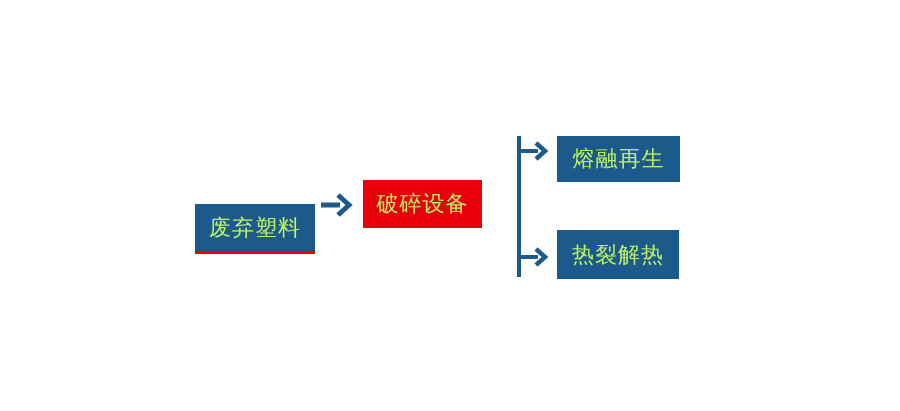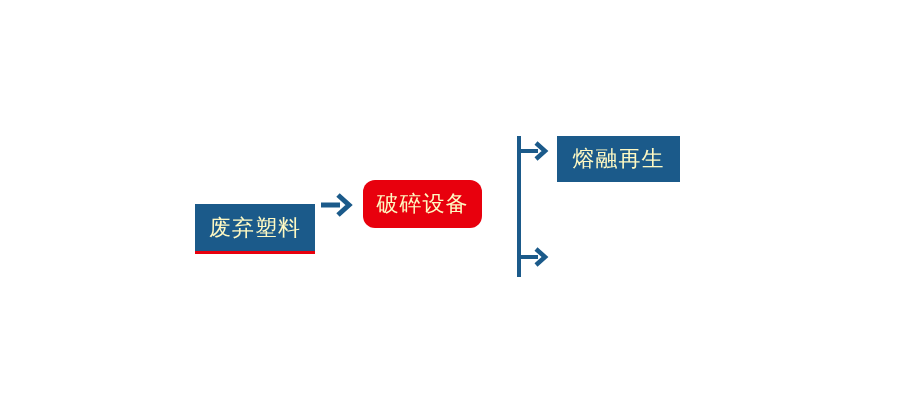--- a/index.html
+++ b/index.html
@@ -13,28 +13,28 @@
     width: 900px;
     height: 411px;
     background: #ffffff;
     overflow: hidden;
   }
   .node {
     position: absolute;
     display: flex;
     align-items: center;
     justify-content: center;
-    color: #fef9c3;
+    color: #bef264;
     font-size: 22px;
     letter-spacing: 1px;
     white-space: nowrap;
     box-sizing: border-box;
   }
   .node-blue { background: #1b5a8a; }
-  .node-red  { background: #e8000d; border-radius: 12px; }
+  .node-red  { background: #e8000d; }
 
   .node-waste {
     left: 195px; top: 176px;
     width: 120px; height: 50px;
     border-bottom: 3px solid #e8000d;
     margin-top: 28px;
   }
   .node-crush {
     left: 363px; top: 180px;
     width: 119px; height: 48px;
@@ -89,14 +89,17 @@
     <g>
       <line x1="19" y1="127" x2="38" y2="127" stroke="#1b5a8a" stroke-width="4"></line>
       <polyline points="36,119 45,127 36,135" fill="none" stroke="#1b5a8a" stroke-width="4.5"></polyline>
     </g>
   </svg>
 
   <div class="node node-blue node-melt">
     <span>熔融再生</span>
   </div>
 
+  <div class="node node-blue node-pyro">
+    <span>热裂解热</span>
+  </div>
 
 </div>
 
 </body></html>

